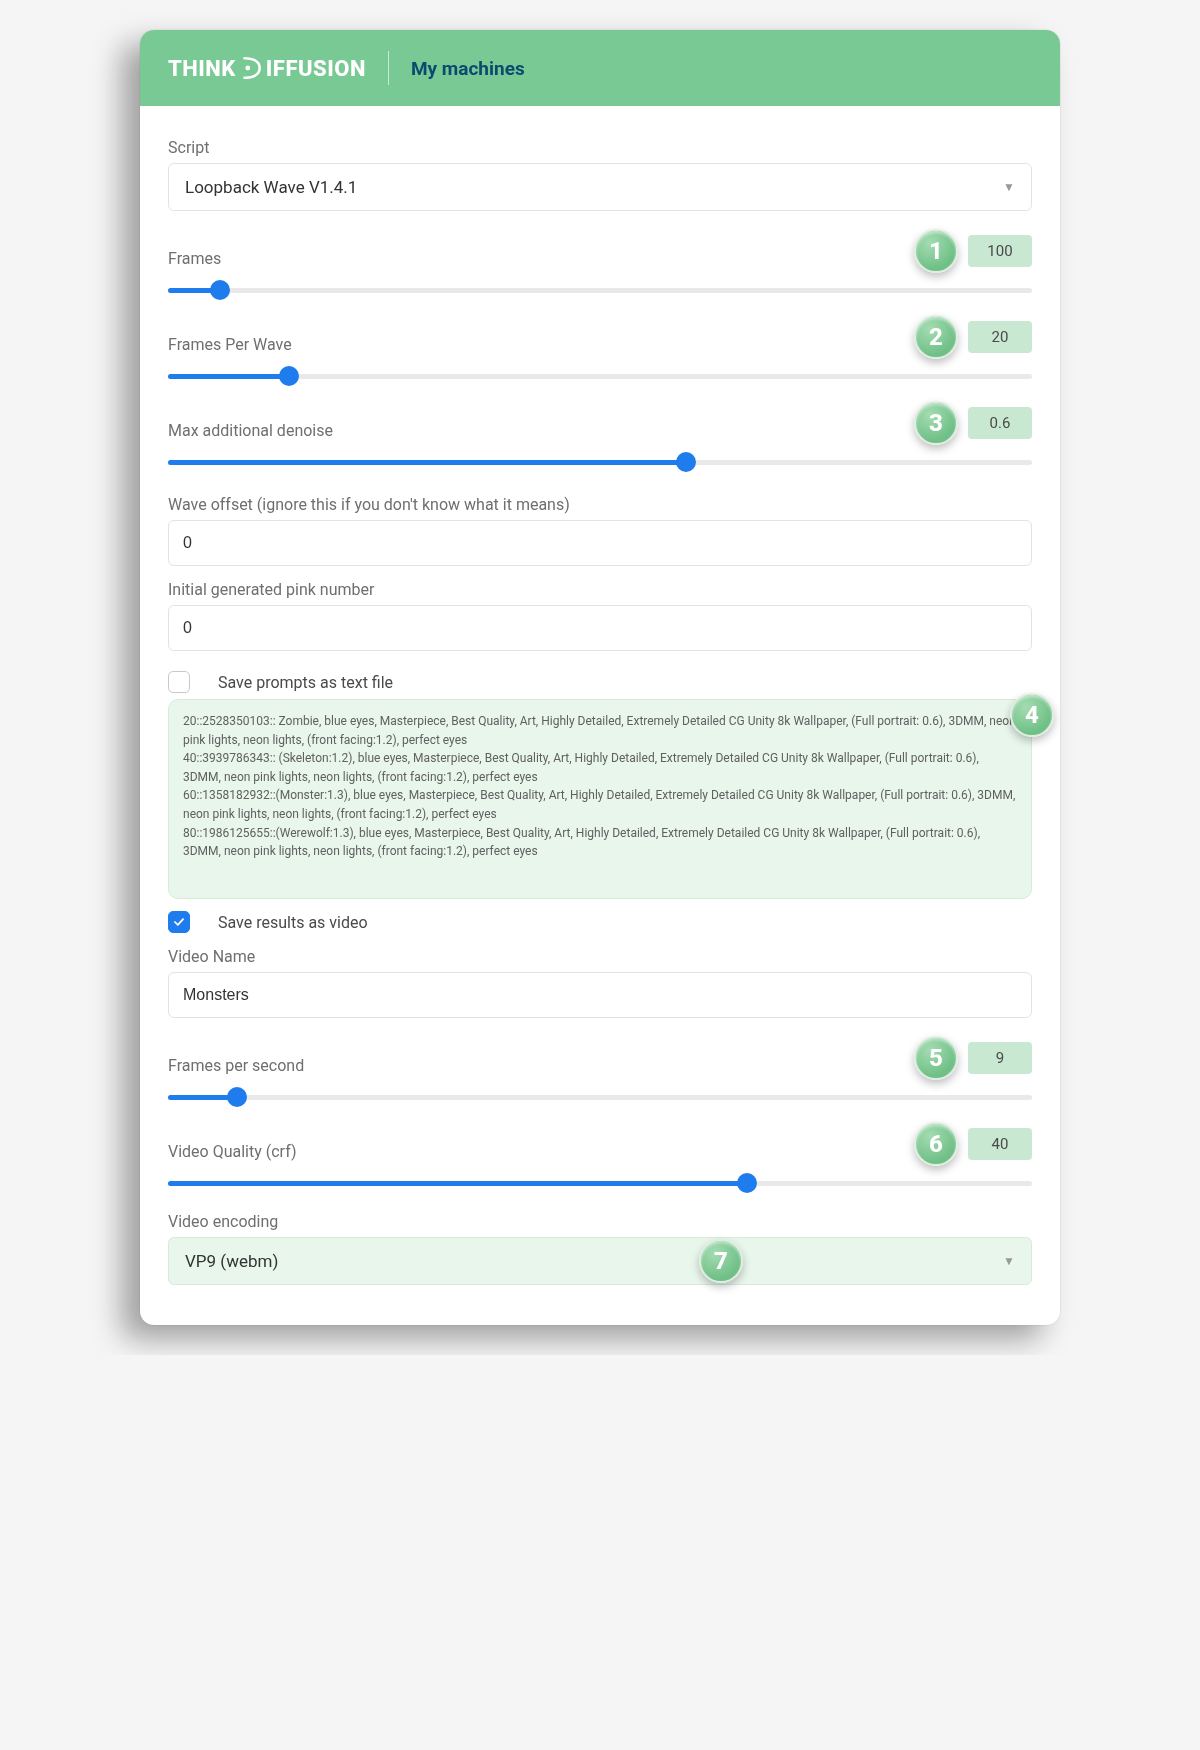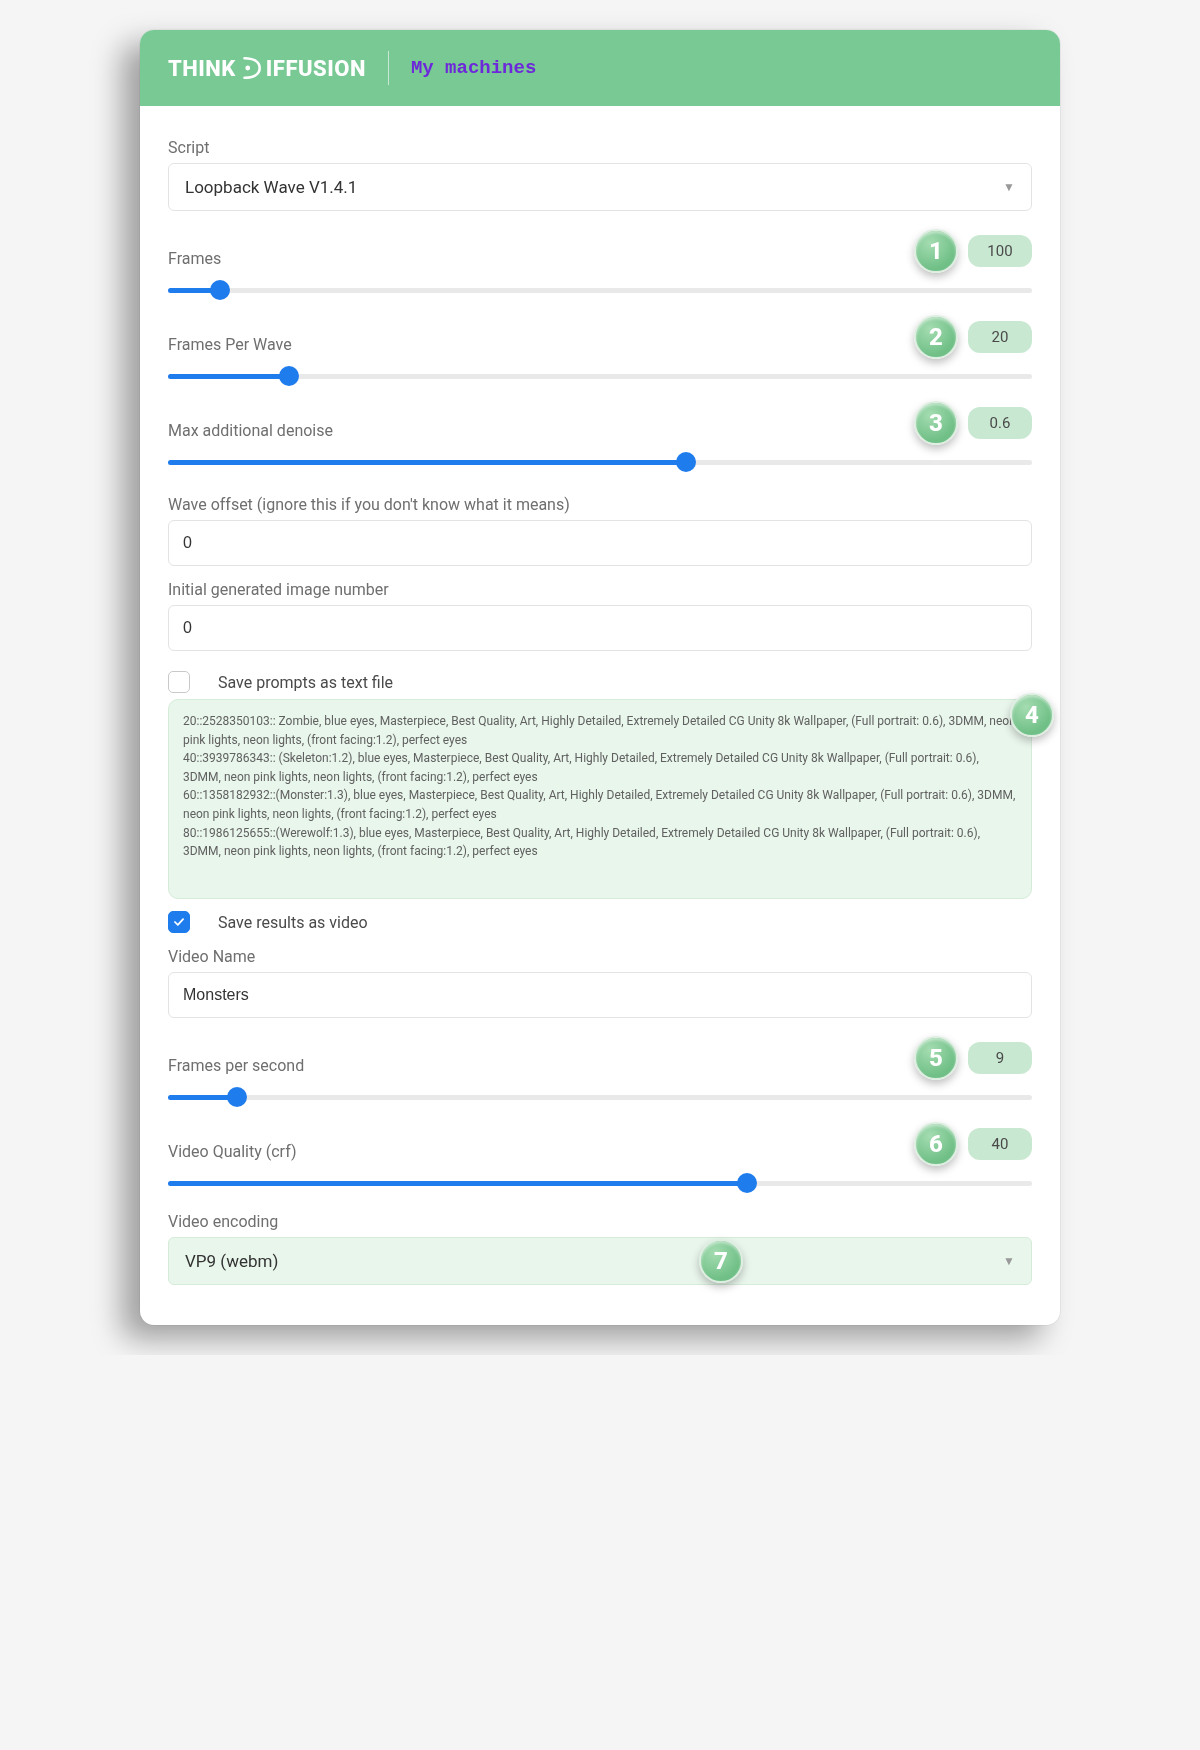--- a/index.html
+++ b/index.html
@@ -23,33 +23,33 @@
     height: 76px;
     display: flex;
     align-items: center;
     padding: 8px 28px;
     gap: 22px;
   }
   .logo { display:flex; align-items:center; color:#fff; font-weight:800; letter-spacing:0.5px; font-size:22px; }
   .logo .dicon { display:inline-flex; align-items:center; justify-content:center; width:26px; height:26px; margin:0 2px;}
   .logo .dicon svg { width:26px; height:26px; }
   .header-divider { width:1px; height:34px; background:rgba(255,255,255,0.6); }
-  .header-title { color:#6d28d9; font-weight:700; font-size:19px;font-family:Liberation Mono, monospace; }
+  .header-title { color:#0c4a6e; font-weight:700; font-size:19px; }
   .content { padding: 18px 28px 40px 28px; position:relative;}
   .label { color:#6f6f6f; font-size:16px; margin:14px 0 6px 0; }
   .select {
     border:1px solid #e3e3e3; border-radius:6px; height:48px;
     display:flex; align-items:center; justify-content:space-between;
     padding:0 16px; font-size:17px; color:#333; background:#fff;
   }
   .select .caret { color:#999; font-size:12px; }
   .row { position:relative; }
   .slider-row .label-line { display:flex; align-items:center; justify-content:space-between;gap:44px; }
   .valbox {
-    background:#c9e8d2; border-radius:12px; height:32px; min-width:64px;
+    background:#c9e8d2; border-radius:4px; height:32px; min-width:64px;
     display:flex; align-items:center; justify-content:center;
     color:#4a4a4a; font-size:15px; padding:0 10px;
   }
   .slider-track {
     margin-top:10px; height:14px; position:relative;
     display:flex; align-items:center;
   }
   .track-bg { position:absolute; left:0; right:0; height:5px; background:#e9e9e9; border-radius:3px; }
   .track-fill { position:absolute; left:0; height:5px; background:#1f7ced; border-radius:3px; }
   .thumb { position:absolute; width:20px; height:20px; background:#1f7ced; border-radius:50%; top:50%; transform:translate(-50%,-50%); }
@@ -153,21 +153,21 @@
       <div class="slider-track">
         <div class="track-bg"></div>
         <div class="track-fill" style="width: 60%;"></div>
         <div class="thumb" style="left: 60%;"></div>
       </div>
     </div>
 
     <div class="label" style="margin-top:26px">Wave offset (ignore this if you don't know what it means)</div>
     <input class="textinput" value="0" style="">
 
-    <div class="label">Initial generated image number</div>
+    <div class="label">Initial generated pink number</div>
     <input class="textinput" value="0" style="">
 
     <div class="checkbox-row">
       <div class="checkbox"></div>
       <div class="check-label">Save prompts as text file</div>
     </div>
 
     <div style="position:relative">
       <div class="callout" style="right:-22px; top:-6px;">4</div>
       <div class="textarea">20::2528350103:: Zombie, blue eyes, Masterpiece, Best Quality, Art, Highly Detailed, Extremely Detailed CG Unity 8k Wallpaper, (Full portrait: 0.6), 3DMM, neon pink lights, neon lights, (front facing:1.2), perfect eyes

